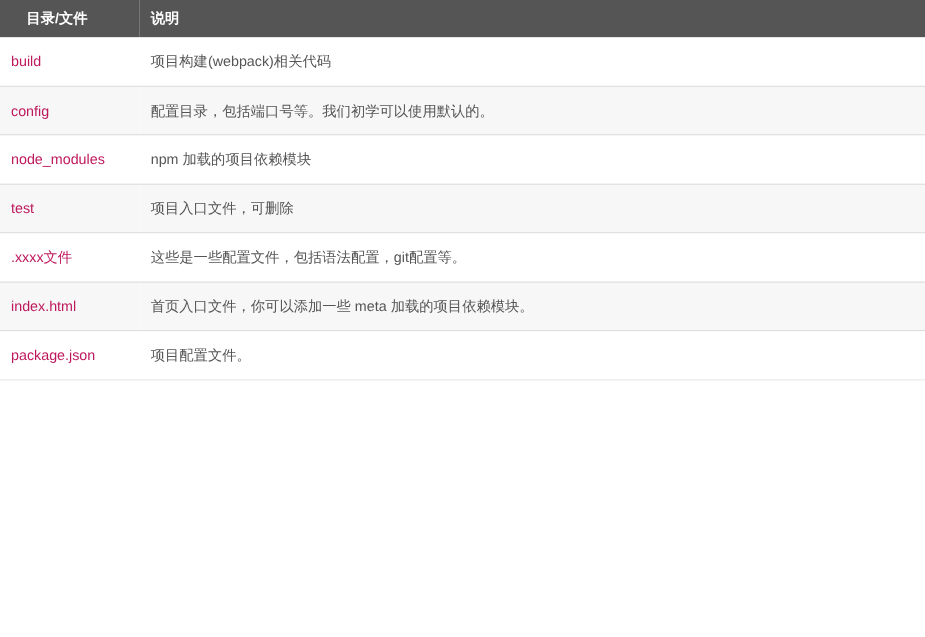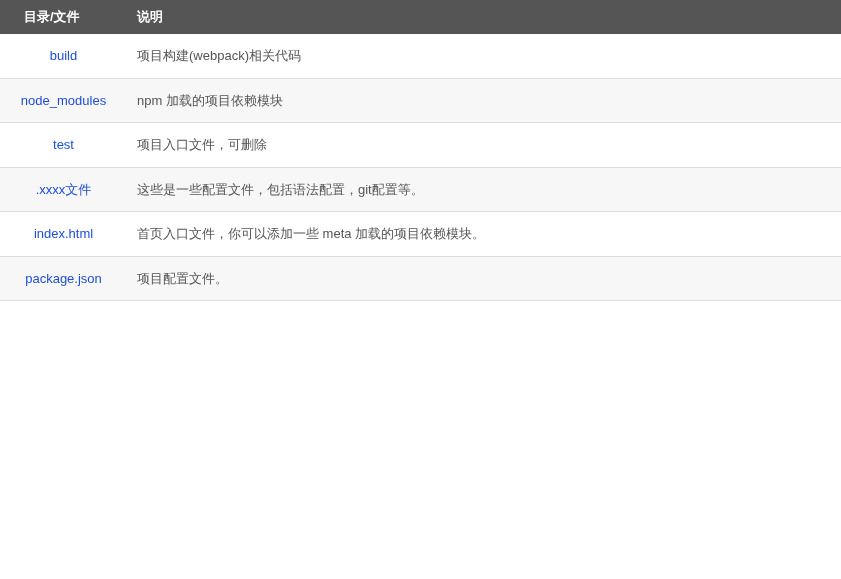--- a/index.html
+++ b/index.html
@@ -39,22 +39,21 @@
       color: #555;
       line-height: 1.5;
     }
     tbody tr:nth-child(even) td {
       background: #f7f7f7;
     }
     tbody tr:nth-child(odd) td {
       background: #fff;
     }
     tbody td:first-child {
-      color: #1d4ed8;
-      text-align: center;
+      color: #be185d;
     }
     ul {
       list-style: none;
       margin-top: 14px;
     }
     ul li {
       position: relative;
       padding-left: 18px;
       margin-bottom: 18px;
       color: #555;
@@ -82,20 +81,24 @@
       <th>目录/文件</th>
       <th>说明</th>
     </tr>
   </thead>
   <tbody>
     <tr>
       <td>build</td>
       <td>项目构建(webpack)相关代码</td>
     </tr>
     <tr>
+      <td>config</td>
+      <td>配置目录，包括端口号等。我们初学可以使用默认的。</td>
+    </tr>
+    <tr>
       <td>node_modules</td>
       <td>npm 加载的项目依赖模块</td>
     </tr>
     <tr>
       <td>test</td>
       <td>项目入口文件，可删除</td>
     </tr>
     <tr>
       <td>.xxxx文件</td>
       <td>这些是一些配置文件，包括语法配置，git配置等。</td>

